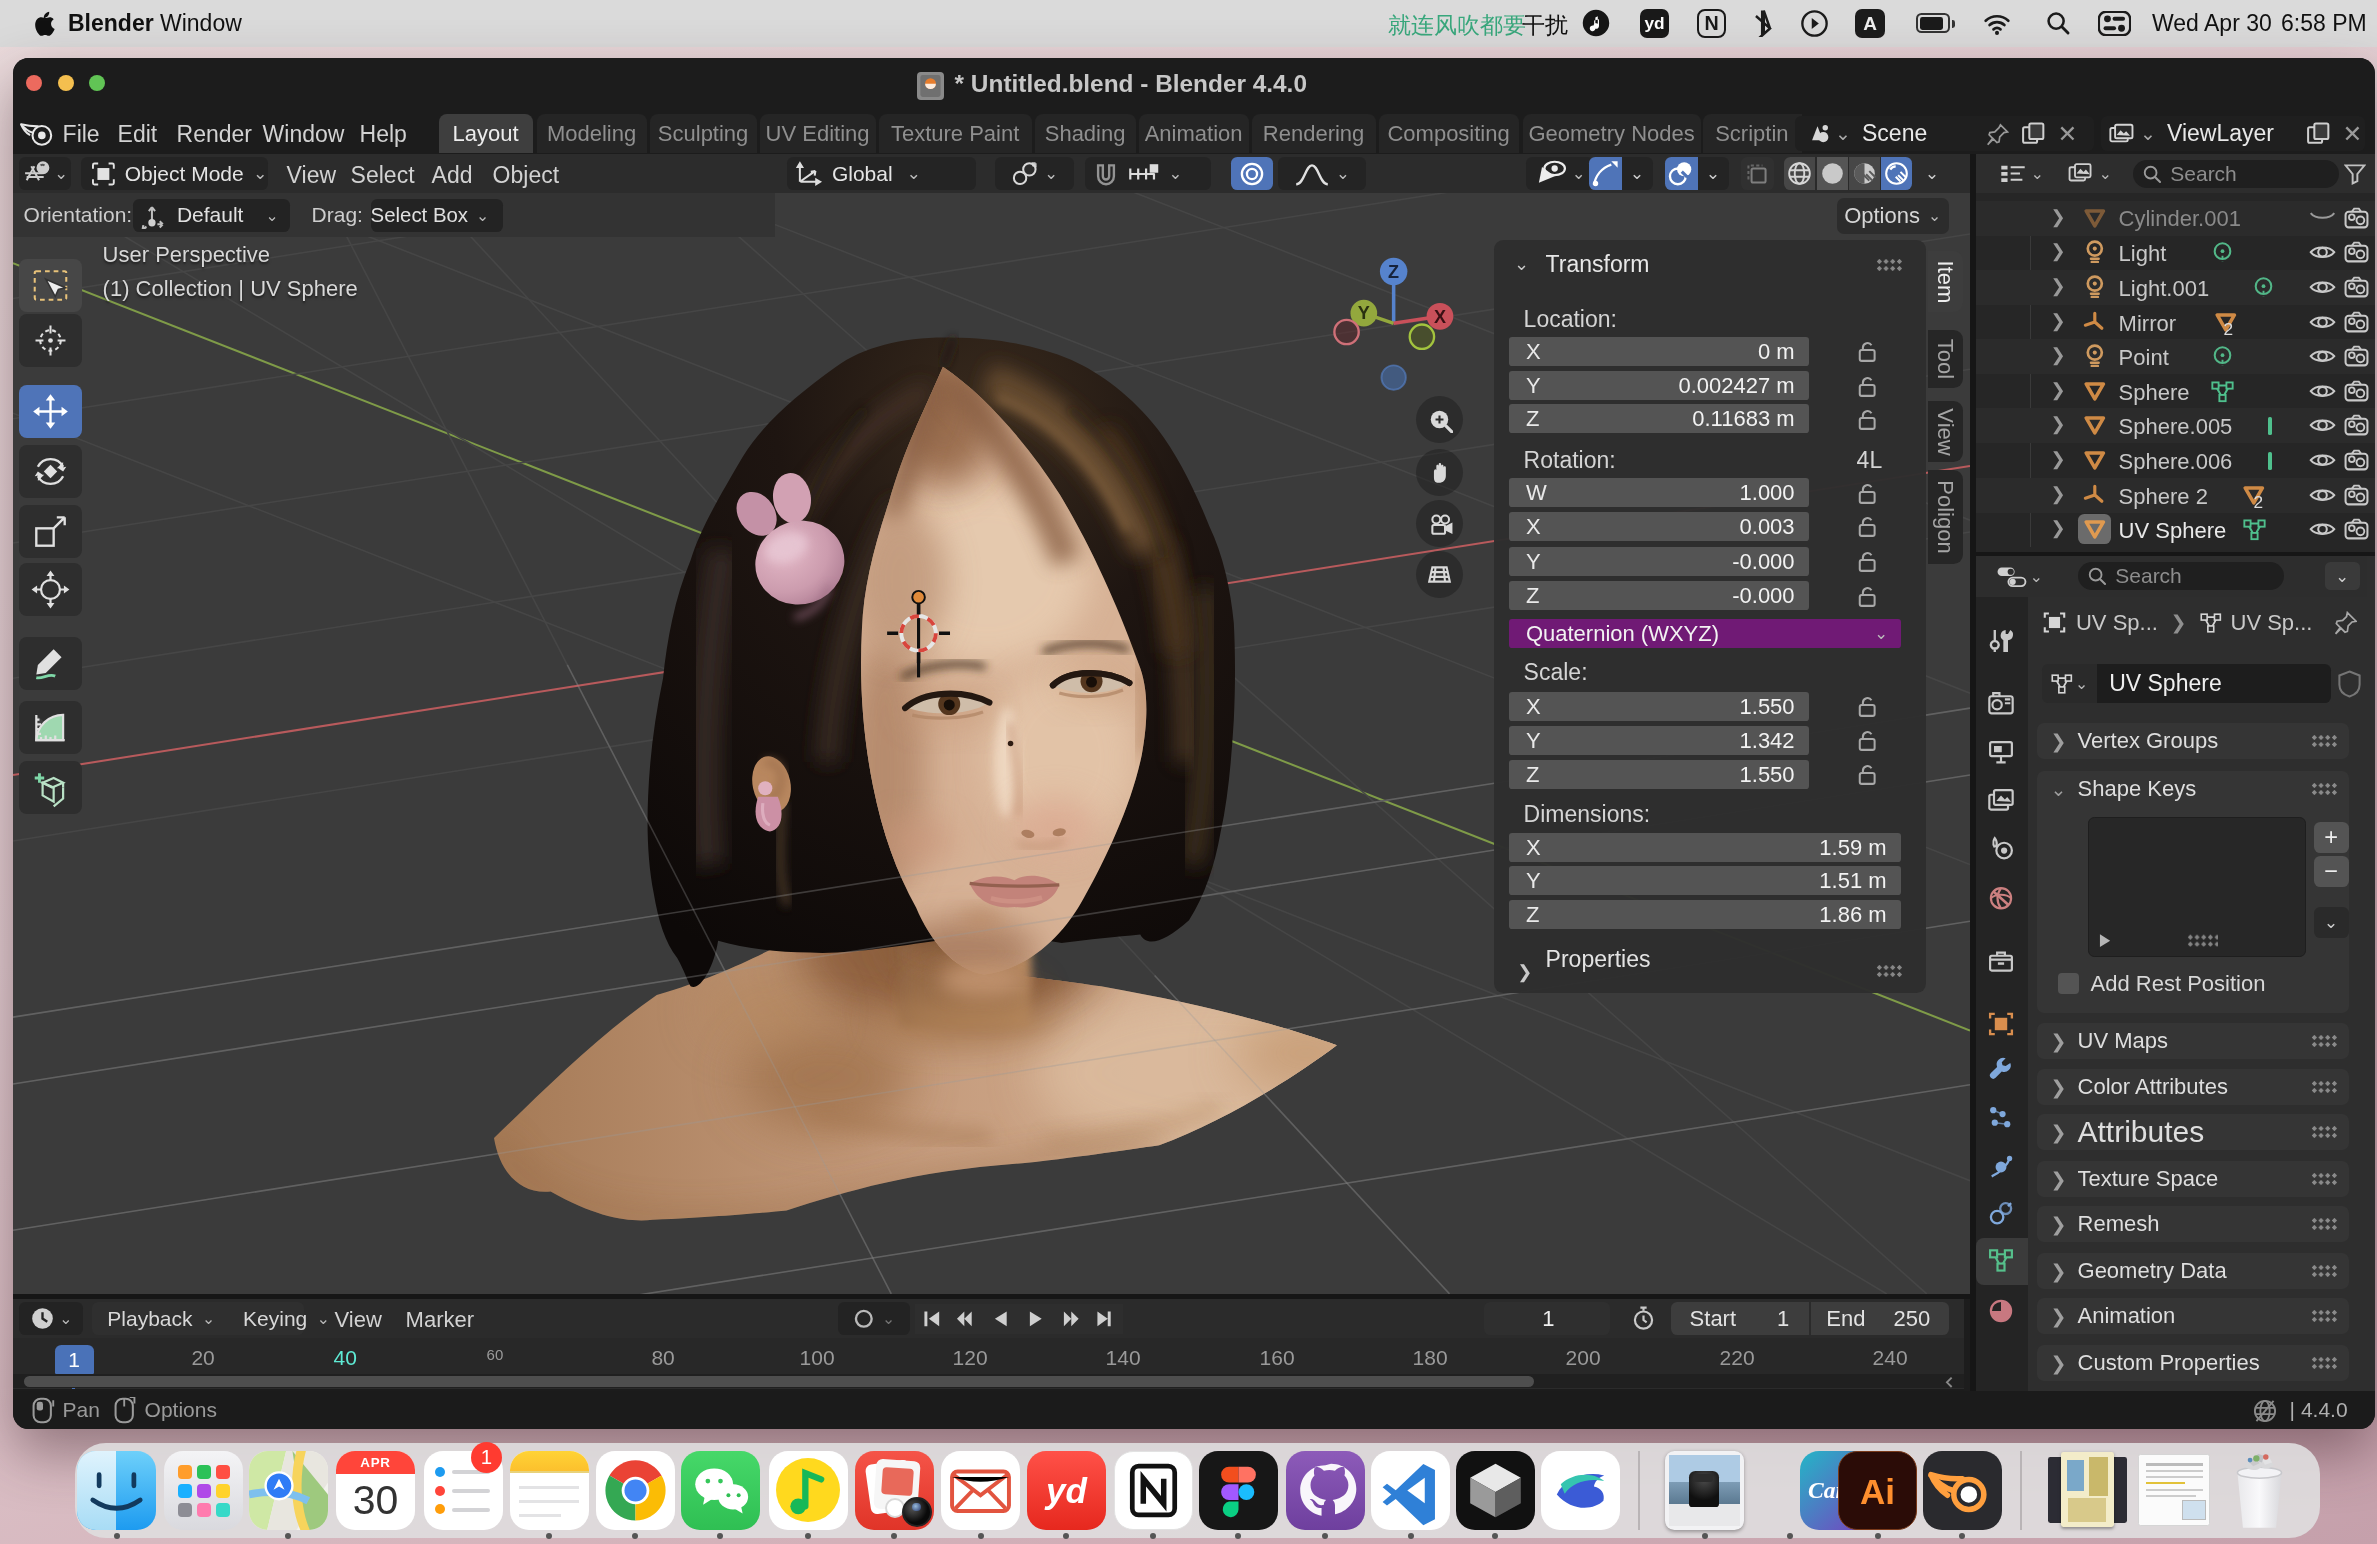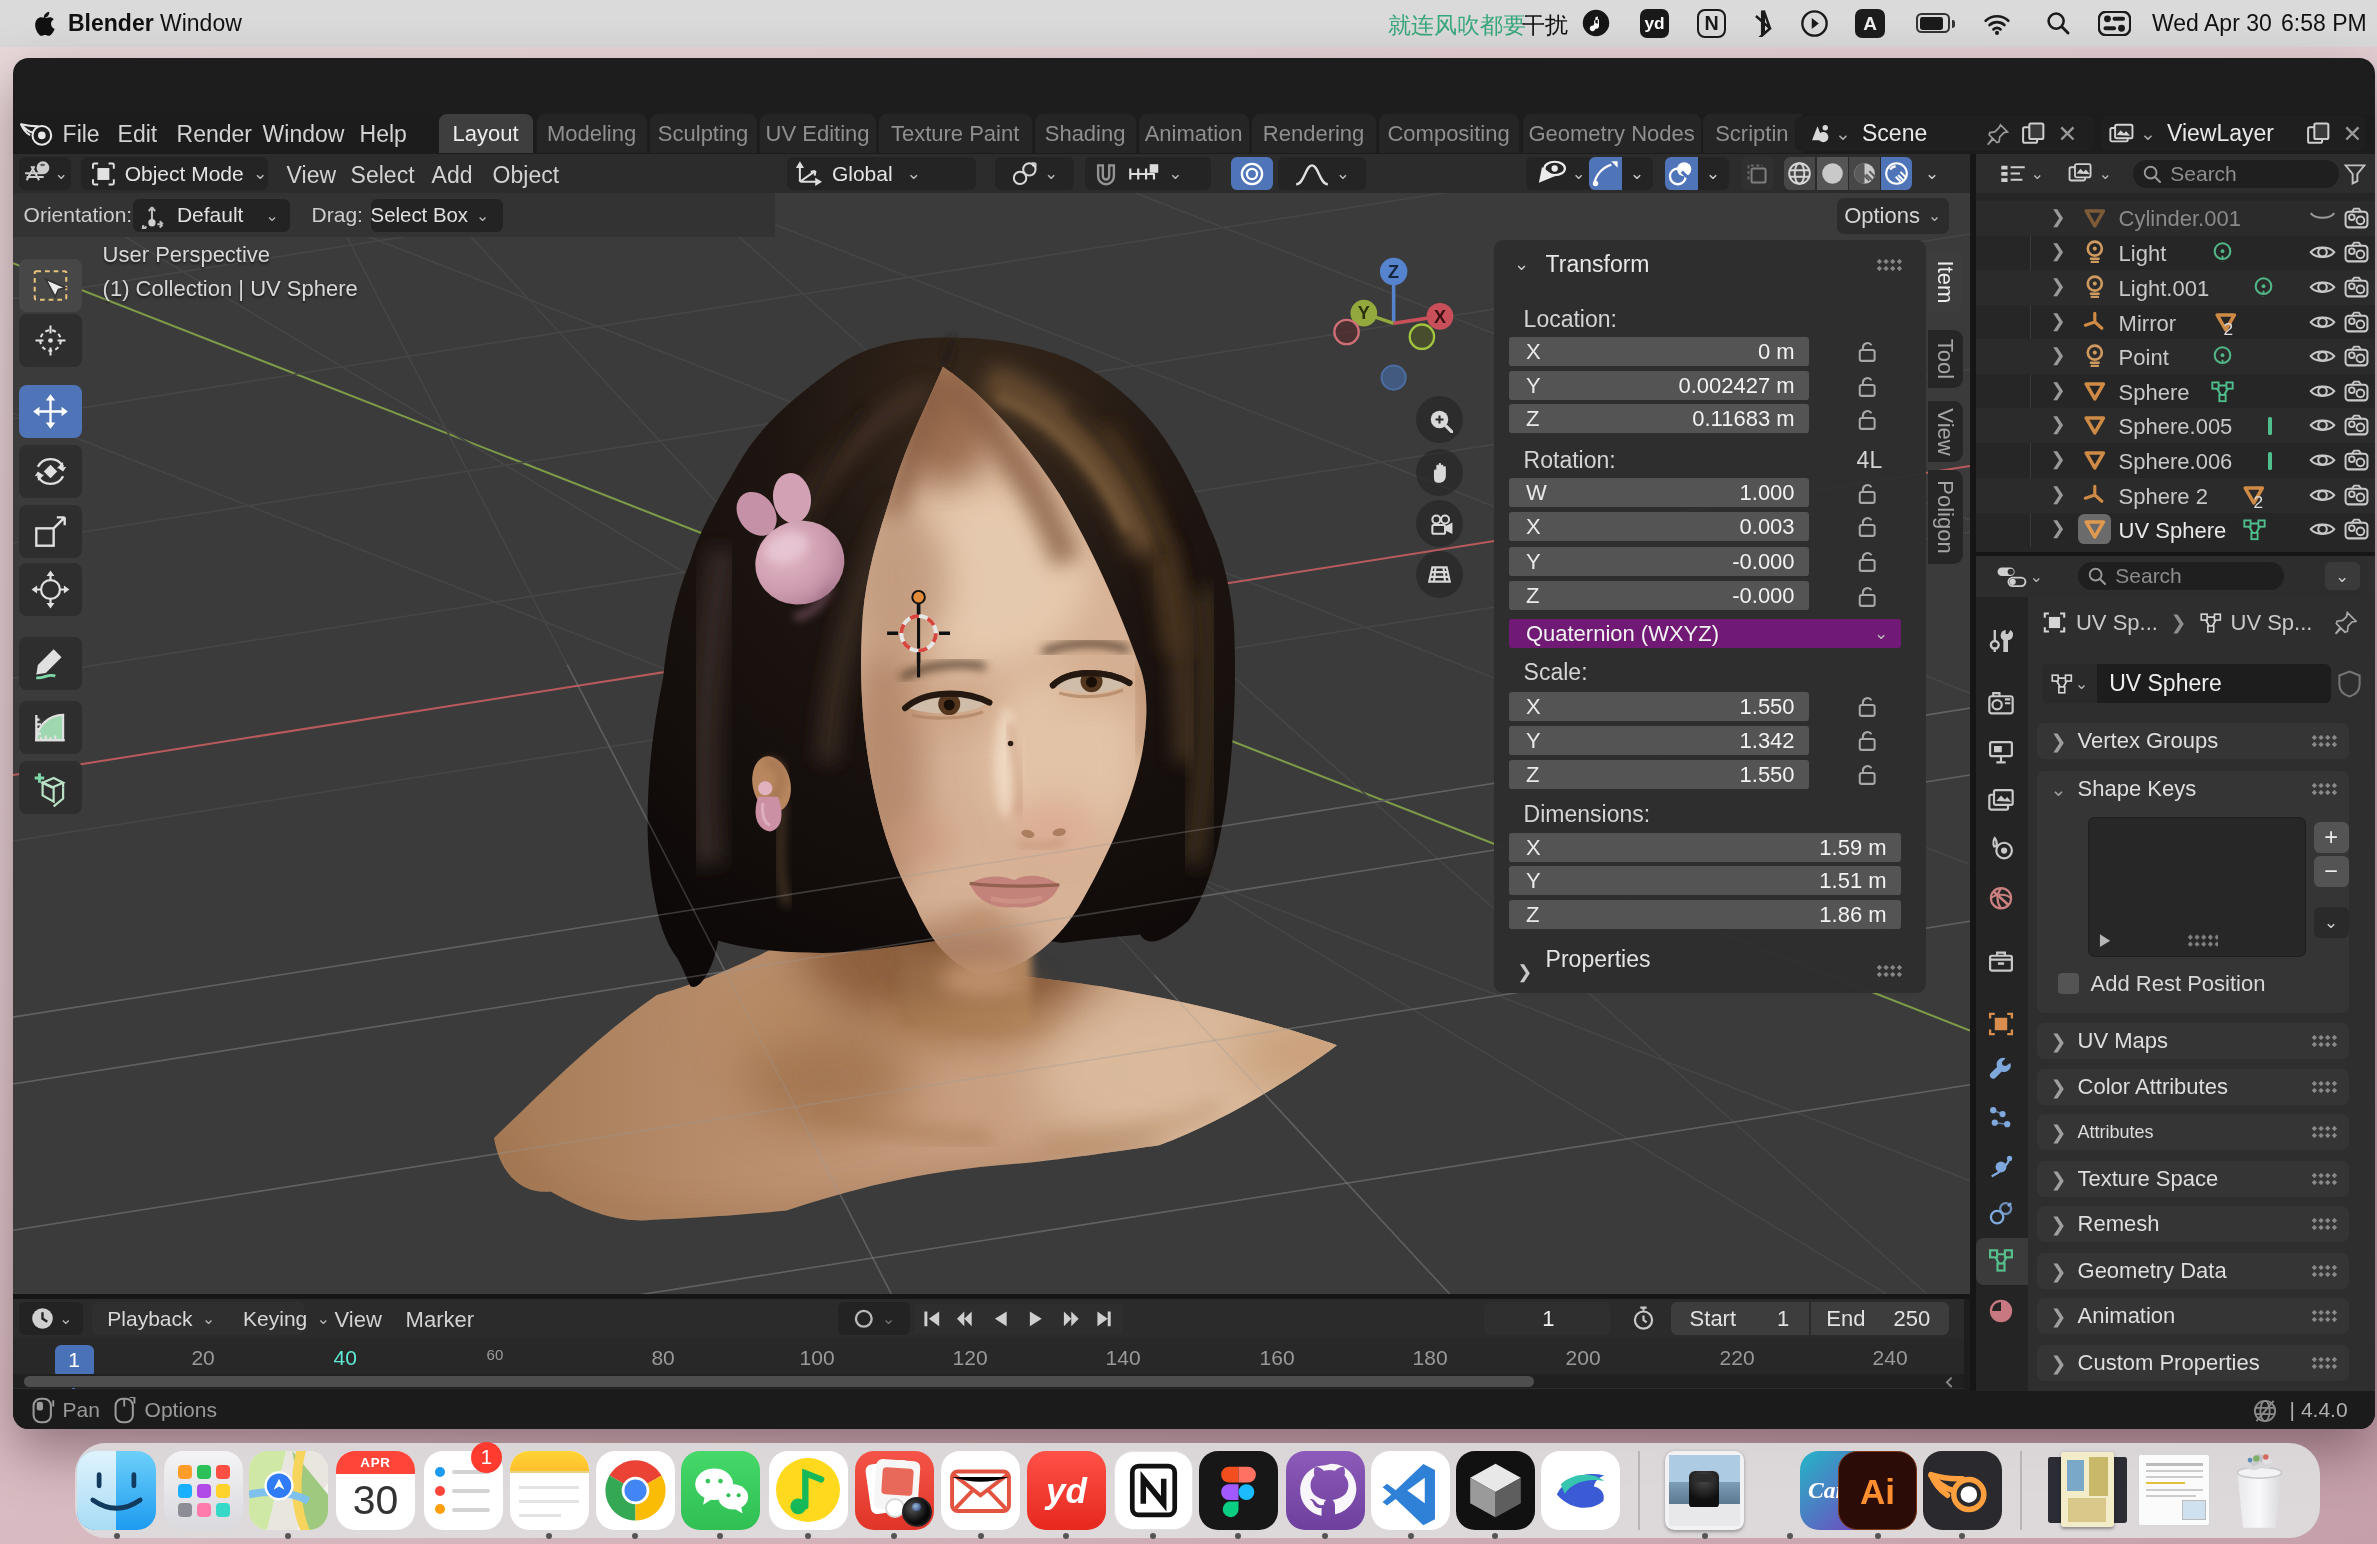--- a/index.html
+++ b/index.html
@@ -82,20 +82,31 @@
       <rect x="1" y="1" width="40" height="30" rx="9" fill="none" stroke="#1b1b1b" stroke-width="3"></rect>
       <circle cx="12" cy="10" r="4.4" fill="#1b1b1b"></circle>
       <rect x="18.5" y="7.5" width="16" height="5" rx="2.5" fill="#1b1b1b"></rect>
       <circle cx="30" cy="22" r="4.4" fill="#1b1b1b"></circle>
       <rect x="7" y="19.5" width="16" height="5" rx="2.5" fill="#1b1b1b"></rect>
     </svg>
 <span class="a" style="left:2152px;top:10.2px">Wed Apr 30</span>
     <span class="a" style="left:2281px;top:10.2px">6:58 PM</span>
 </div>
 <div class="a bwin">
+<div class="a titlebar">
+<div class="a tl" style="left:13.4px;background:#ec6a5e"></div>
+<div class="a tl" style="left:45px;background:#f4bf4f"></div>
+<div class="a tl" style="left:76px;background:#61c455"></div>
+<div class="a" style="left:904px;top:14px;width:27px;height:28px;background:#8a8a8a;border-radius:3.9px"><svg width="27" height="28" viewBox="0 0 34 36">
+          <rect x="4" y="4" width="26" height="28" rx="3" fill="#707070"></rect>
+          <circle cx="17" cy="15" r="7" fill="#e87d2c"></circle>
+          <path d="M10 15a7 7 0 0 0 14 0z" fill="#fff" opacity=".85"></path>
+        </svg></div>
+<div class="a" style="left:942px;top:11.8px;font-size:24.4px;font-weight:bold;color:#c7c7c7">* Untitled.blend - Blender 4.4.0</div>
+</div>
 <div class="a topbar">
 <svg class="a" style="left:6.3px;top:6.3px" width="36" height="28" viewBox="0 0 52 40">
         <g fill="none" stroke="#e8e8e8" stroke-width="3">
           <circle cx="33" cy="22" r="13.5"></circle>
           <circle cx="33" cy="22" r="5.5" fill="#e8e8e8" stroke="none"></circle>
           <path d="M19.5 18C14 16 8 12 3 6c3 7 7 12 12 15" stroke-linecap="round"></path>
           <path d="M3 6c8 2 16 3 24 3" stroke-linecap="round"></path>
         </g>
       </svg>
 <span class="a menu" style="left:50px;top:7px">File</span>
@@ -1163,21 +1174,21 @@
       </div>
 <div class="a" style="left:61px;top:513px;width:312px;height:36px;background:#353535;border-radius:7px"></div>
 <div class="a f" style="left:61px;top:513px;width:312px;height:36px">
         <span class="carr">❯</span>
         <span style="color:#dedede;font-size:22px">Color Attributes</span>
         <div class="gdots" style="top:18px"></div>
       </div>
 <div class="a" style="left:61px;top:558px;width:312px;height:36px;background:#353535;border-radius:7px"></div>
 <div class="a f" style="left:61px;top:558px;width:312px;height:36px">
         <span class="carr">❯</span>
-        <span style="color:#dedede;font-size:18px">Attributes</span>
+        <span style="color:#dedede;font-size:30px">Attributes</span>
         <div class="gdots" style="top:18px"></div>
       </div>
 <div class="a" style="left:61px;top:605px;width:312px;height:36px;background:#353535;border-radius:7px"></div>
 <div class="a f" style="left:61px;top:605px;width:312px;height:36px">
         <span class="carr">❯</span>
         <span style="color:#dedede;font-size:22px">Texture Space</span>
         <div class="gdots" style="top:18px"></div>
       </div>
 <div class="a" style="left:61px;top:650px;width:312px;height:36px;background:#353535;border-radius:7px"></div>
 <div class="a f" style="left:61px;top:650px;width:312px;height:36px">

